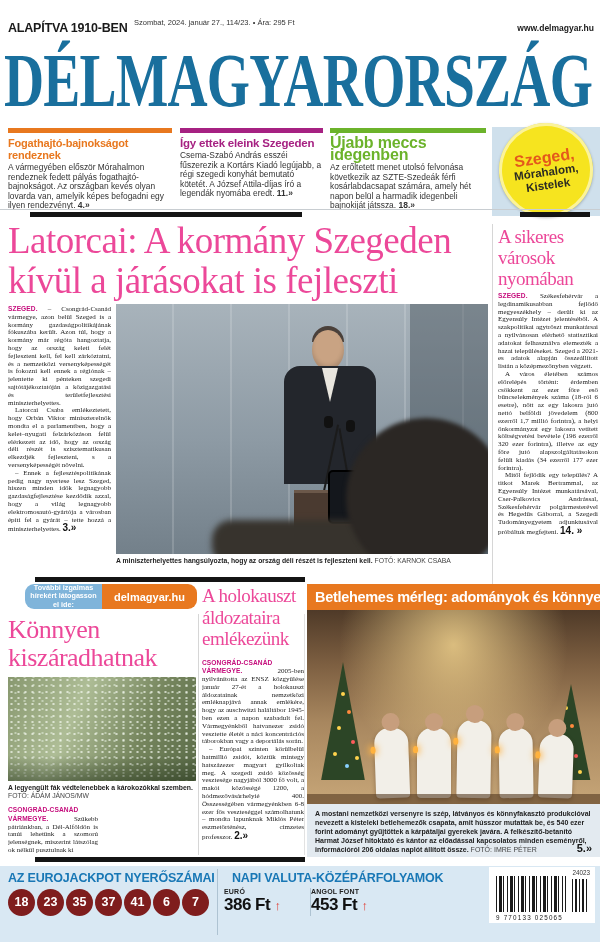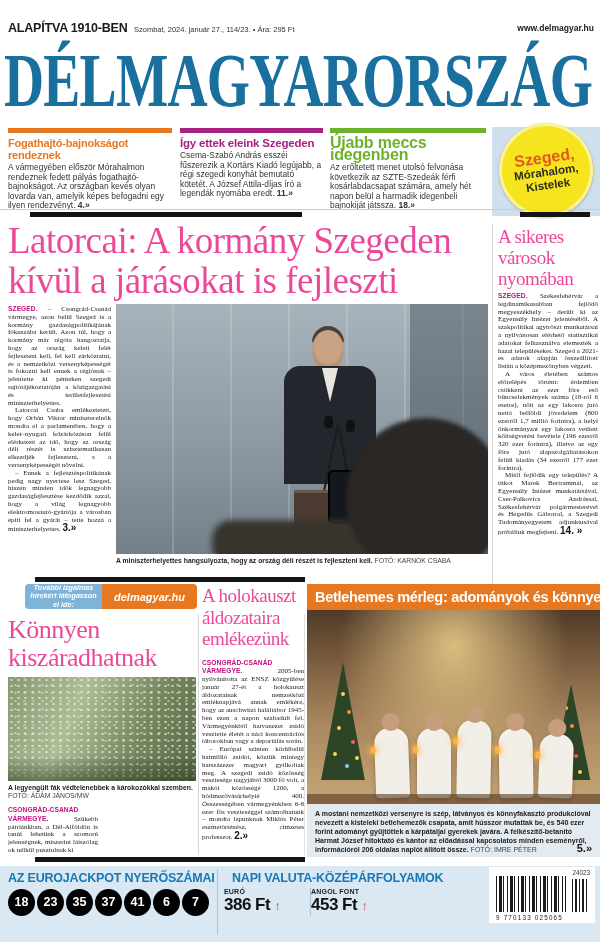--- a/index.html
+++ b/index.html
@@ -3,21 +3,21 @@
 <meta charset="utf-8">
 <style>
   * { margin:0; padding:0; box-sizing:border-box; }
   html,body { background:#fff; }
   .page { position:relative; width:600px; height:947px; background:#fff; overflow:hidden;
           font-family:"Liberation Sans",sans-serif; color:#1a1a1a; }
   .abs { position:absolute; }
 
   
   .founded { left:8px; top:21px; font-size:12.5px; font-weight:800; letter-spacing:-.2px; }
-  .dateline { left:134px; top:25px; font-size:7.5px; color:#333; }
+  .dateline { left:134px; top:18px; font-size:7.5px; color:#333; }
   .site { right:6px; top:23px; font-size:8.5px; font-weight:700; }
   .masthead { left:4px; top:40px; font-family:"Liberation Serif",serif; font-weight:700;
               font-size:76px; line-height:80px; color:#196f9d; white-space:nowrap;
               transform:scaleX(.73); transform-origin:left top; letter-spacing:-1px; }
 
   
   .teaser { top:128px; height:88px; }
   .teaser .bar { height:5px; margin-bottom:4px; }
   .teaser h3 { font-size:11px; line-height:12px; font-weight:800; letter-spacing:-.2px; margin-bottom:2px; }
   .teaser p { font-size:8.4px; line-height:9.6px; color:#333; text-align:left; }
@@ -77,22 +77,22 @@
   .p1tablet { position:absolute; left:212px; top:166px; width:76px; height:54px; background:#14171c;
               border-radius:5px; border:2px solid #000; }
   .p1tscreen { position:absolute; left:32px; top:18px; width:14px; height:14px; border-radius:50%;
                background:radial-gradient(circle,#cfe3ef 0 30%,#5b7f95 70%,transparent 75%); }
   .p1fghead { position:absolute; right:-18px; bottom:-24px; width:160px; height:160px; border-radius:50%;
               background:#2b2724; filter:blur(2px); }
   .p1fgshoulder { position:absolute; left:96px; bottom:-12px; width:180px; height:46px; border-radius:20px;
                   background:#37332d; filter:blur(3px); }
 
   
-  .promo { left:25px; top:584px; width:172px; height:25px; border-radius:4px; overflow:hidden;
-           display:flex;font-style:italic; }
+  .promo { left:25px; top:584px; width:172px; height:25px; border-radius:9px; overflow:hidden;
+           display:flex; }
   .promo .blue { flex:1; background:#7fb4da; color:#fff; font-weight:700; font-size:7.2px;
                  line-height:8.6px; text-align:center; display:flex; align-items:center; justify-content:center;
                  padding:0 4px; }
   .promo .orange { width:95px; background:#e8781f; color:#fff; font-weight:800; font-size:11px;
                    display:flex; align-items:center; justify-content:center; }
 
   
   .photo2 { left:8px; top:677px; width:188px; height:104px; overflow:hidden;
             background:linear-gradient(115deg,#88986f 0%,#aebd96 35%,#76865e 68%,#596a47 100%); }
   .frost { position:absolute; inset:0;
@@ -134,21 +134,21 @@
 
   .capbox { left:307px; top:804px; width:293px; height:53px; background:#e3eaf0; padding:5px 8px;
             font-size:7px; line-height:9px; font-weight:700; color:#222; }
   .capbox .pgref { position:absolute; right:8px; bottom:4px; font-size:11px; }
 
   
   .strip { left:0; top:866px; width:600px; height:76px; background:#d9e8f3; }
   .bluehead { font-size:12.5px; font-weight:800; color:#1877b5; letter-spacing:-.2px; }
   .lottotitle { left:8px; top:871px; }
   .balls { left:8px; top:889px; display:flex; gap:2px; }
-  .ball { width:27px; height:27px; border-radius:50%; background:#000000; color:#fff;
+  .ball { width:27px; height:27px; border-radius:50%; background:#7f1d1d; color:#fff;
           font-weight:800; font-size:12.5px; line-height:27px; text-align:center; }
   .vdiv { width:1px; background:#aec3d2; }
   .curtitle { left:232px; top:871px; }
   .currow { left:224px; top:888px; width:260px; display:flex; }
   .curcell { width:86px; }
   .curcell + .curcell { border-left:1px solid #aec3d2; }
   .curname { font-size:7px; font-weight:800; color:#222; letter-spacing:.2px; }
   .curval { font-size:17px; font-weight:800; letter-spacing:-.5px; color:#111; line-height:20px; }
   .curarrow { color:#e03a2f; font-size:13px; font-weight:700; }
 

